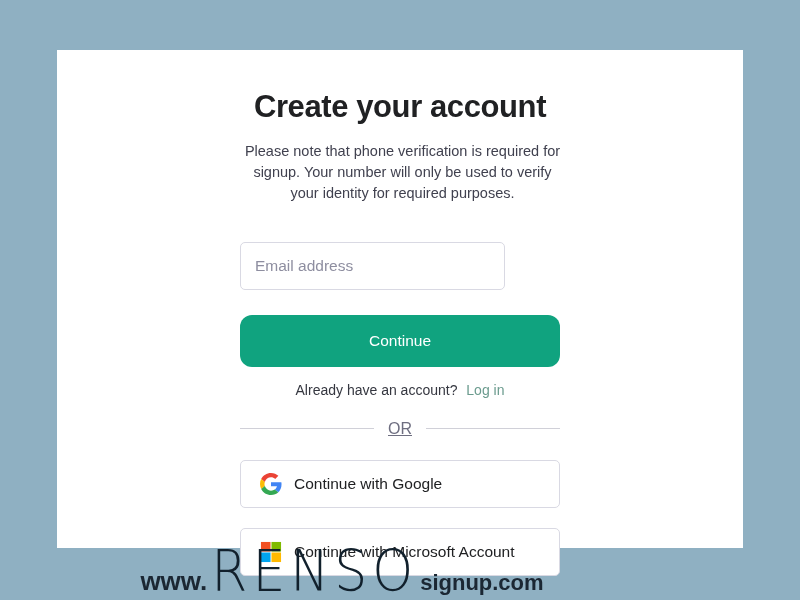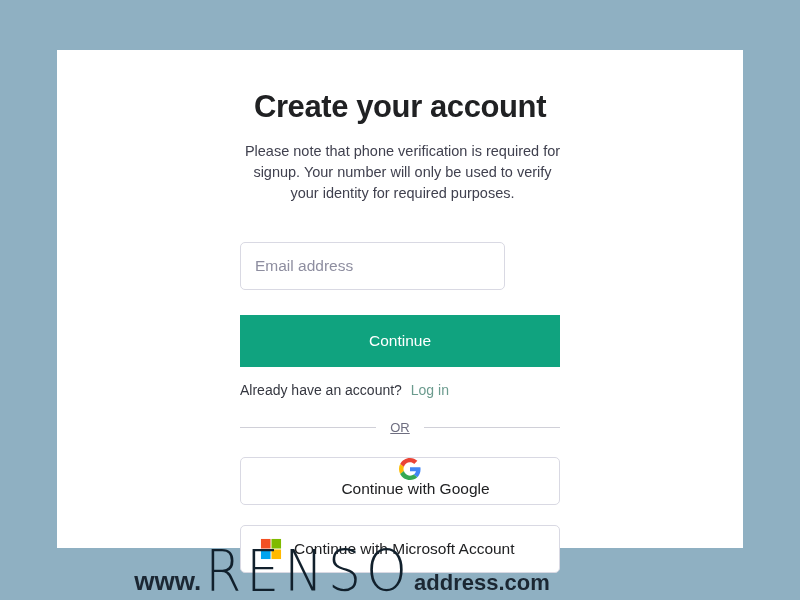--- a/index.html
+++ b/index.html
@@ -72,30 +72,31 @@
   .email-input::placeholder { color: #8e8ea0; }
 
   
   .continue-button {
     display: block;
     width: 320px;
     height: 52px;
     margin-top: 25px;
     background: #10a37f;
     border: none;
-    border-radius: 0;
+    border-radius: 12px;
     color: #ffffff;
     font-size: 15.5px;
     font-family: "Liberation Sans", sans-serif;
     cursor: pointer;
   }
 
   
   .login-row {
     margin-top: 15px;
+    text-align: center;
     font-size: 14px;
     color: #353740;
   }
   .login-link {
     color: #6b9b8e;
     text-decoration: none;
     margin-left: 5px;
     cursor: pointer;
   }
 
@@ -105,41 +106,41 @@
     align-items: center;
     margin-top: 22px;
     width: 320px;
   }
   .divider .line {
     flex: 1;
     height: 1px;
     background: #d0d0d8;
   }
   .divider .or-label {
-    font-size: 13px;
+    font-size: 16px;
     color: #6e6e80;
     padding: 0 14px;
     text-decoration: underline;
   }
 
   
   .social-button {
     display: flex;
     align-items: center;
     width: 320px;
     height: 48px;
     margin-top: 20px;
     border: 1px solid #d9d9e3;
     border-radius: 5px;
     background: #fff;
     padding-left: 19px;
     cursor: pointer;
     font-family: "Liberation Sans", sans-serif;
   }
-  .social-button.first { margin-top: 22px; flex-direction: column; }
+  .social-button.first { margin-top: 22px; }
 
   .social-icon {
     width: 22px;
     height: 22px;
     flex: 0 0 22px;
     display: block;
   }
 
   .social-label {
     font-size: 15.5px;
@@ -237,14 +238,14 @@
       </span>
       <span class="social-label">Continue with Microsoft Account</span>
     </div>
 
   </div>
 </div>
 
 <div class="watermark">
   <span class="wm-www">www.</span>
   <span class="wm-brand">RENSO</span>
-  <span class="wm-suffix">address.com</span>
+  <span class="wm-suffix">signup.com</span>
 </div>
 
 </body></html>

